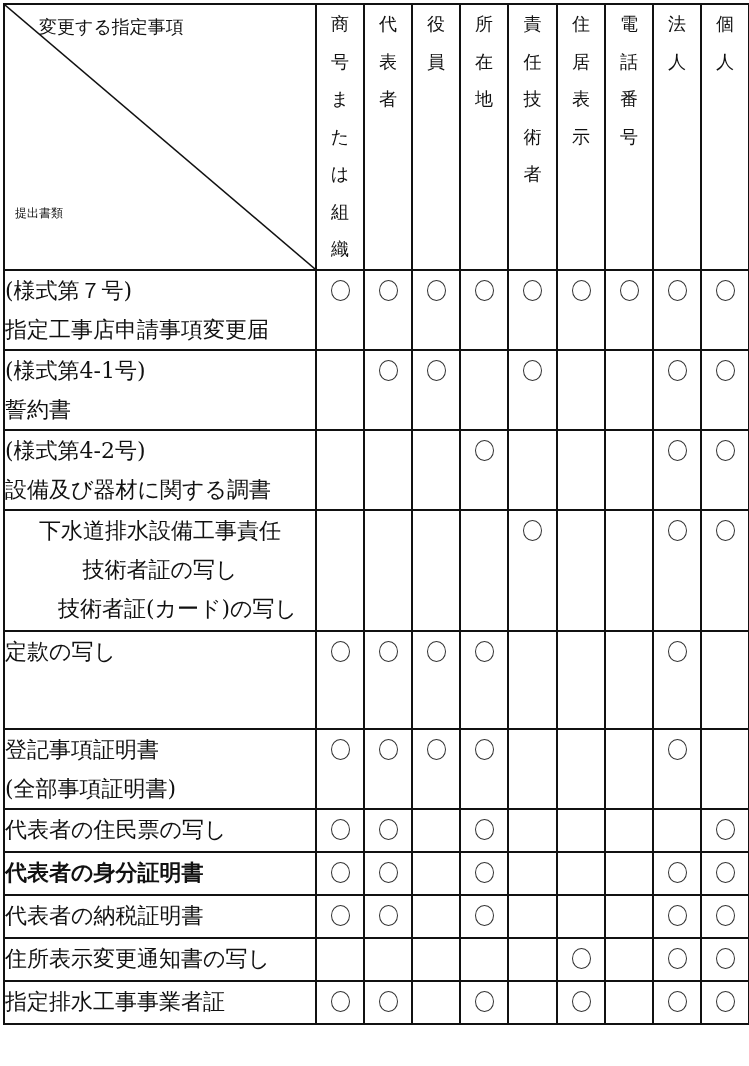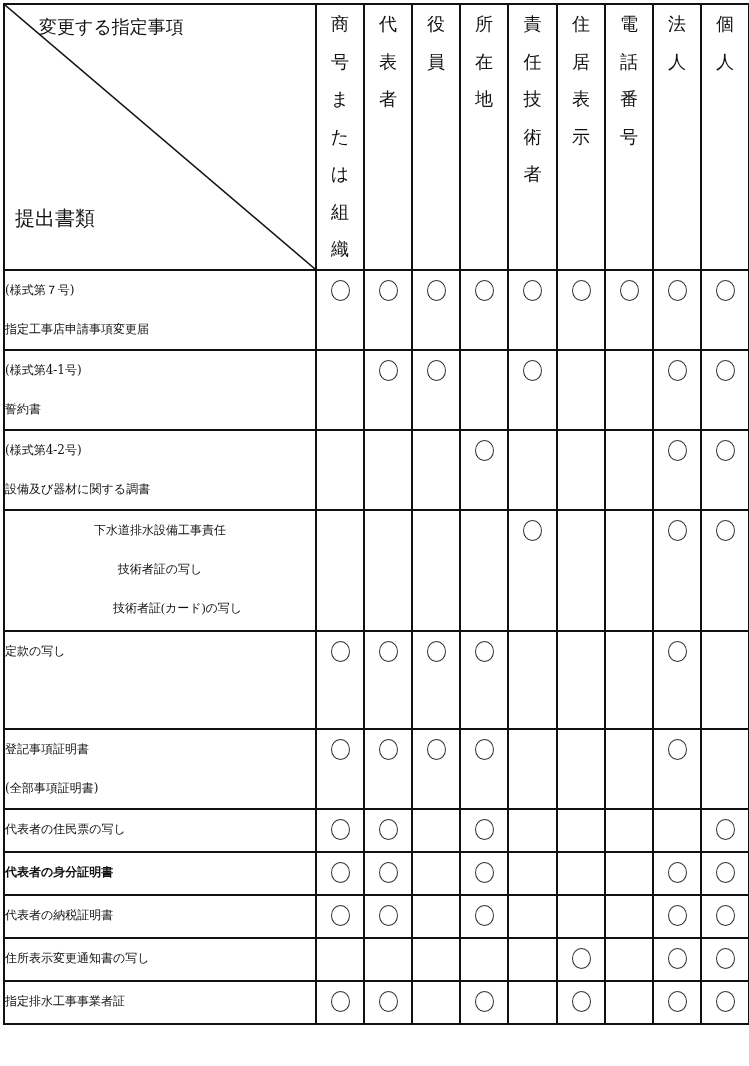--- a/index.html
+++ b/index.html
@@ -4,25 +4,25 @@
 <style>
   html, body { margin: 0; padding: 0; background: #ffffff; }
   body { width: 749px; height: 1066px; position: relative; overflow: hidden;
          font-family: "DejaVu Serif", "Liberation Serif", serif; color: #111; }
   table.doc { position: absolute; left: 3px; top: 3px; border-collapse: collapse;
               table-layout: fixed; width: 745px; }
   table.doc td { border: 2px solid #111; padding: 0; vertical-align: top; }
   .hdr-corner { position: relative; height: 264px; padding-left: 30px; }
   .hdr-corner svg { position: absolute; left: 0; top: 0; width: 100%; height: 100%; }
   .corner-top { position: absolute; left: 34px; top: 10px; font-size: 18px; }
-  .corner-bottom { position: absolute; left: 10px; top: 200px; font-size: 20px; text-align: right; }
+  .corner-bottom { position: absolute; left: 10px; top: 200px; font-size: 12px; text-align: right; }
   .vhead { font-size: 18px; text-align: center; line-height: 37.5px; padding-top: 2px; }
   .vhead span { display: block; }
-  .doc-name { font-size: 12px; line-height: 39px; padding-left: 9px; white-space: nowrap; }
-  .doc-name .indent { padding-left: 35px; font-family: Liberation Serif, serif; }
+  .doc-name { font-size: 22px; line-height: 39px; padding-left: 9px; white-space: nowrap; }
+  .doc-name .indent { padding-left: 35px; }
   .mark { text-align: center; font-size: 20px; line-height: 36px; }
   .circle { display: inline-block; width: 17px; height: 19px; border: 1.3px solid #333;
             border-radius: 50%; margin-top: 9px; }
 </style>
 </head>
 <body>
 
 <table class="doc">
   <colgroup>
     <col style="width:312px">

